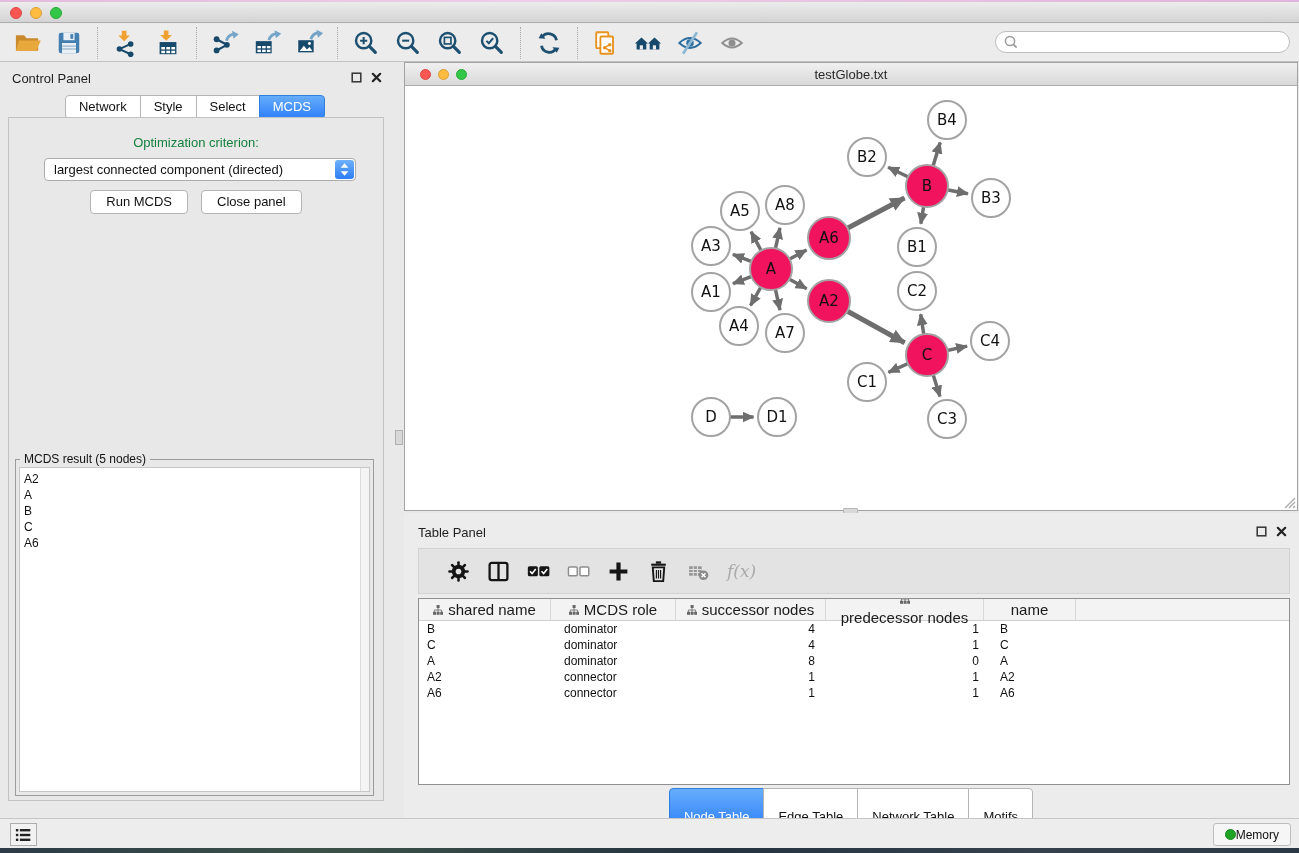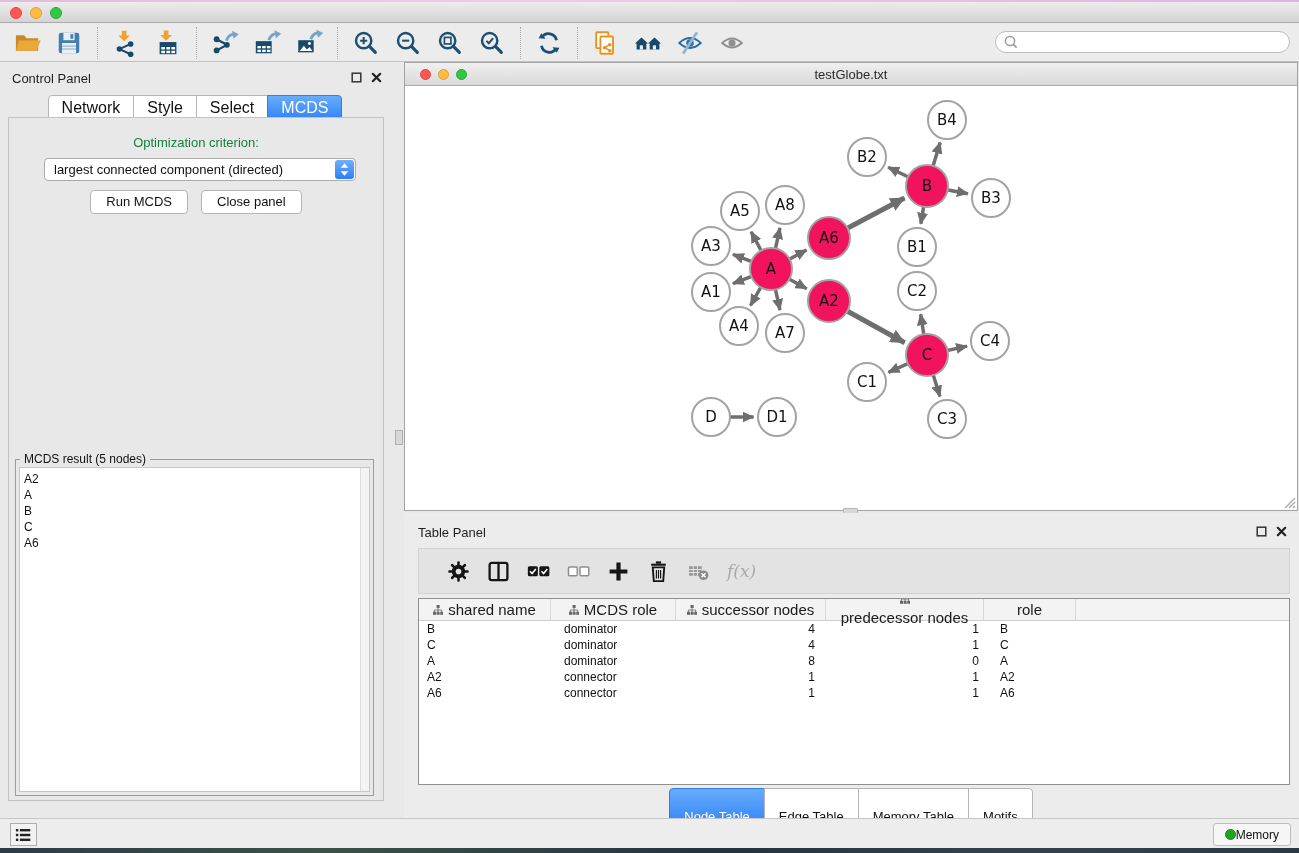--- a/index.html
+++ b/index.html
@@ -21,21 +21,21 @@
   .tb-btn { width:32px; height:32px; display:flex; align-items:center; justify-content:center; margin:0 5px; flex:0 0 auto; }
   .tb-sep { width:1px; height:32px; border-left:1px dotted #A9A9A9; margin:0 7px; flex:0 0 auto; }
   .search-wrap { position:absolute; right:9px; top:7px; width:295px; height:22px; background:#fff; border:1px solid #BDBDBD; border-radius:11px; display:flex; align-items:center; padding-left:7px; }
   .search-wrap input { border:none; outline:none; flex:1; height:18px; font-size:12px; background:transparent; }
 
   
   .control-panel { position:absolute; left:0; top:62px; width:391px; height:756px; background:#E9E9E9; }
   .cp-title { position:absolute; left:12px; top:9px; font-size:13px; color:#1F1F1F; }
   .panel-icons { position:absolute; right:9px; top:10px; display:flex; gap:9px; align-items:center; }
   .cp-tabs { position:absolute; left:0; top:33px; width:100%; display:flex; justify-content:center; }
-  .cp-tab { font-size:16px; color:#111; background:#FFFFFF; border:1px solid #B5B5B5; padding:3px 13px 4px; margin-left:-1px; cursor:default; }
+  .cp-tab { font-size:13px; color:#111; background:#FFFFFF; border:1px solid #B5B5B5; padding:3px 13px 4px; margin-left:-1px; cursor:default; }
   .cp-tab:first-child { border-radius:4px 0 0 4px; }
   .cp-tab:last-child { border-radius:0 4px 4px 0; }
   .cp-tab.active { background:linear-gradient(#67ADFD,#2E80F7); border-color:#2F7FE0; color:#fff; }
   .cp-content { position:absolute; left:8px; right:7px; top:55px; bottom:17px; border:1px solid #C2C2C2; background:#E8E8E8; }
   .opt-label { position:absolute; left:0; right:0; top:17px; text-align:center; font-size:13px; color:#15803d; }
   .dropdown { position:absolute; left:35px; top:40px; width:312px; height:23px; background:#fff; border:1px solid #ACACAC; border-radius:4px; }
   .dropdown-text { position:absolute; left:9px; top:3px; font-size:13px; color:#111; }
   .dropdown-stepper { position:absolute; right:1px; top:1px; width:19px; height:19px; border-radius:3px; background:linear-gradient(#6FB1FA,#2D7EF7); display:flex; align-items:center; justify-content:center; }
   .btn-row { position:absolute; left:0; top:72px; width:100%; display:flex; justify-content:center; gap:13px; }
   .btn { background:#FFFFFF; border:1px solid #B4B4B4; border-radius:4px; font-size:13px; color:#111; padding:3px 15px 4px; font-family:"Liberation Sans",sans-serif; }
@@ -552,21 +552,21 @@
                   <rect x="0" y="6.8" width="3" height="3"></rect>
                   <rect x="3.6" y="6.8" width="3" height="3"></rect>
                   <rect x="7.2" y="6.8" width="3" height="3"></rect>
                 </g>
                 <path d="M5 3v2M1.4 7v-2h7.2v2M5 5v2" stroke="#666" stroke-width="0.8" fill="none"></path>
               </svg>
             </span>
             <span>predecessor nodes</span>
           </div>
           <div class="th" style="width: 92px;">
-            <span>role</span>
+            <span>name</span>
           </div>
           <div class="th th-filler"></div>
         </div>
       <div class="tbody">
           <div class="tr">
             <div class="td c0" style="width: 132px;">B</div>
             <div class="td c1" style="width: 125px;">dominator</div>
             <div class="td num2" style="width: 150px;">4</div>
             <div class="td num3" style="width: 158px;">1</div>
             <div class="td c4" style="width: 92px;">B</div>
@@ -597,21 +597,21 @@
             <div class="td c1" style="width: 125px;">connector</div>
             <div class="td num2" style="width: 150px;">1</div>
             <div class="td num3" style="width: 158px;">1</div>
             <div class="td c4" style="width: 92px;">A6</div>
           </div>
         </div>
     </div>
     <div class="tp-tabs">
         <div class="tp-tab active">Node Table</div>
         <div class="tp-tab">Edge Table</div>
-        <div class="tp-tab">Memory Table</div>
+        <div class="tp-tab">Network Table</div>
         <div class="tp-tab">Motifs</div>
       </div>
   </div>
 
   <div class="statusbar">
     <div class="list-btn">
       <svg width="19" height="16" viewBox="0 0 23 20">
           <g fill="#222">
             <rect x="2" y="2.5" width="3" height="3"></rect>
             <rect x="7" y="2.5" width="13" height="3"></rect>

